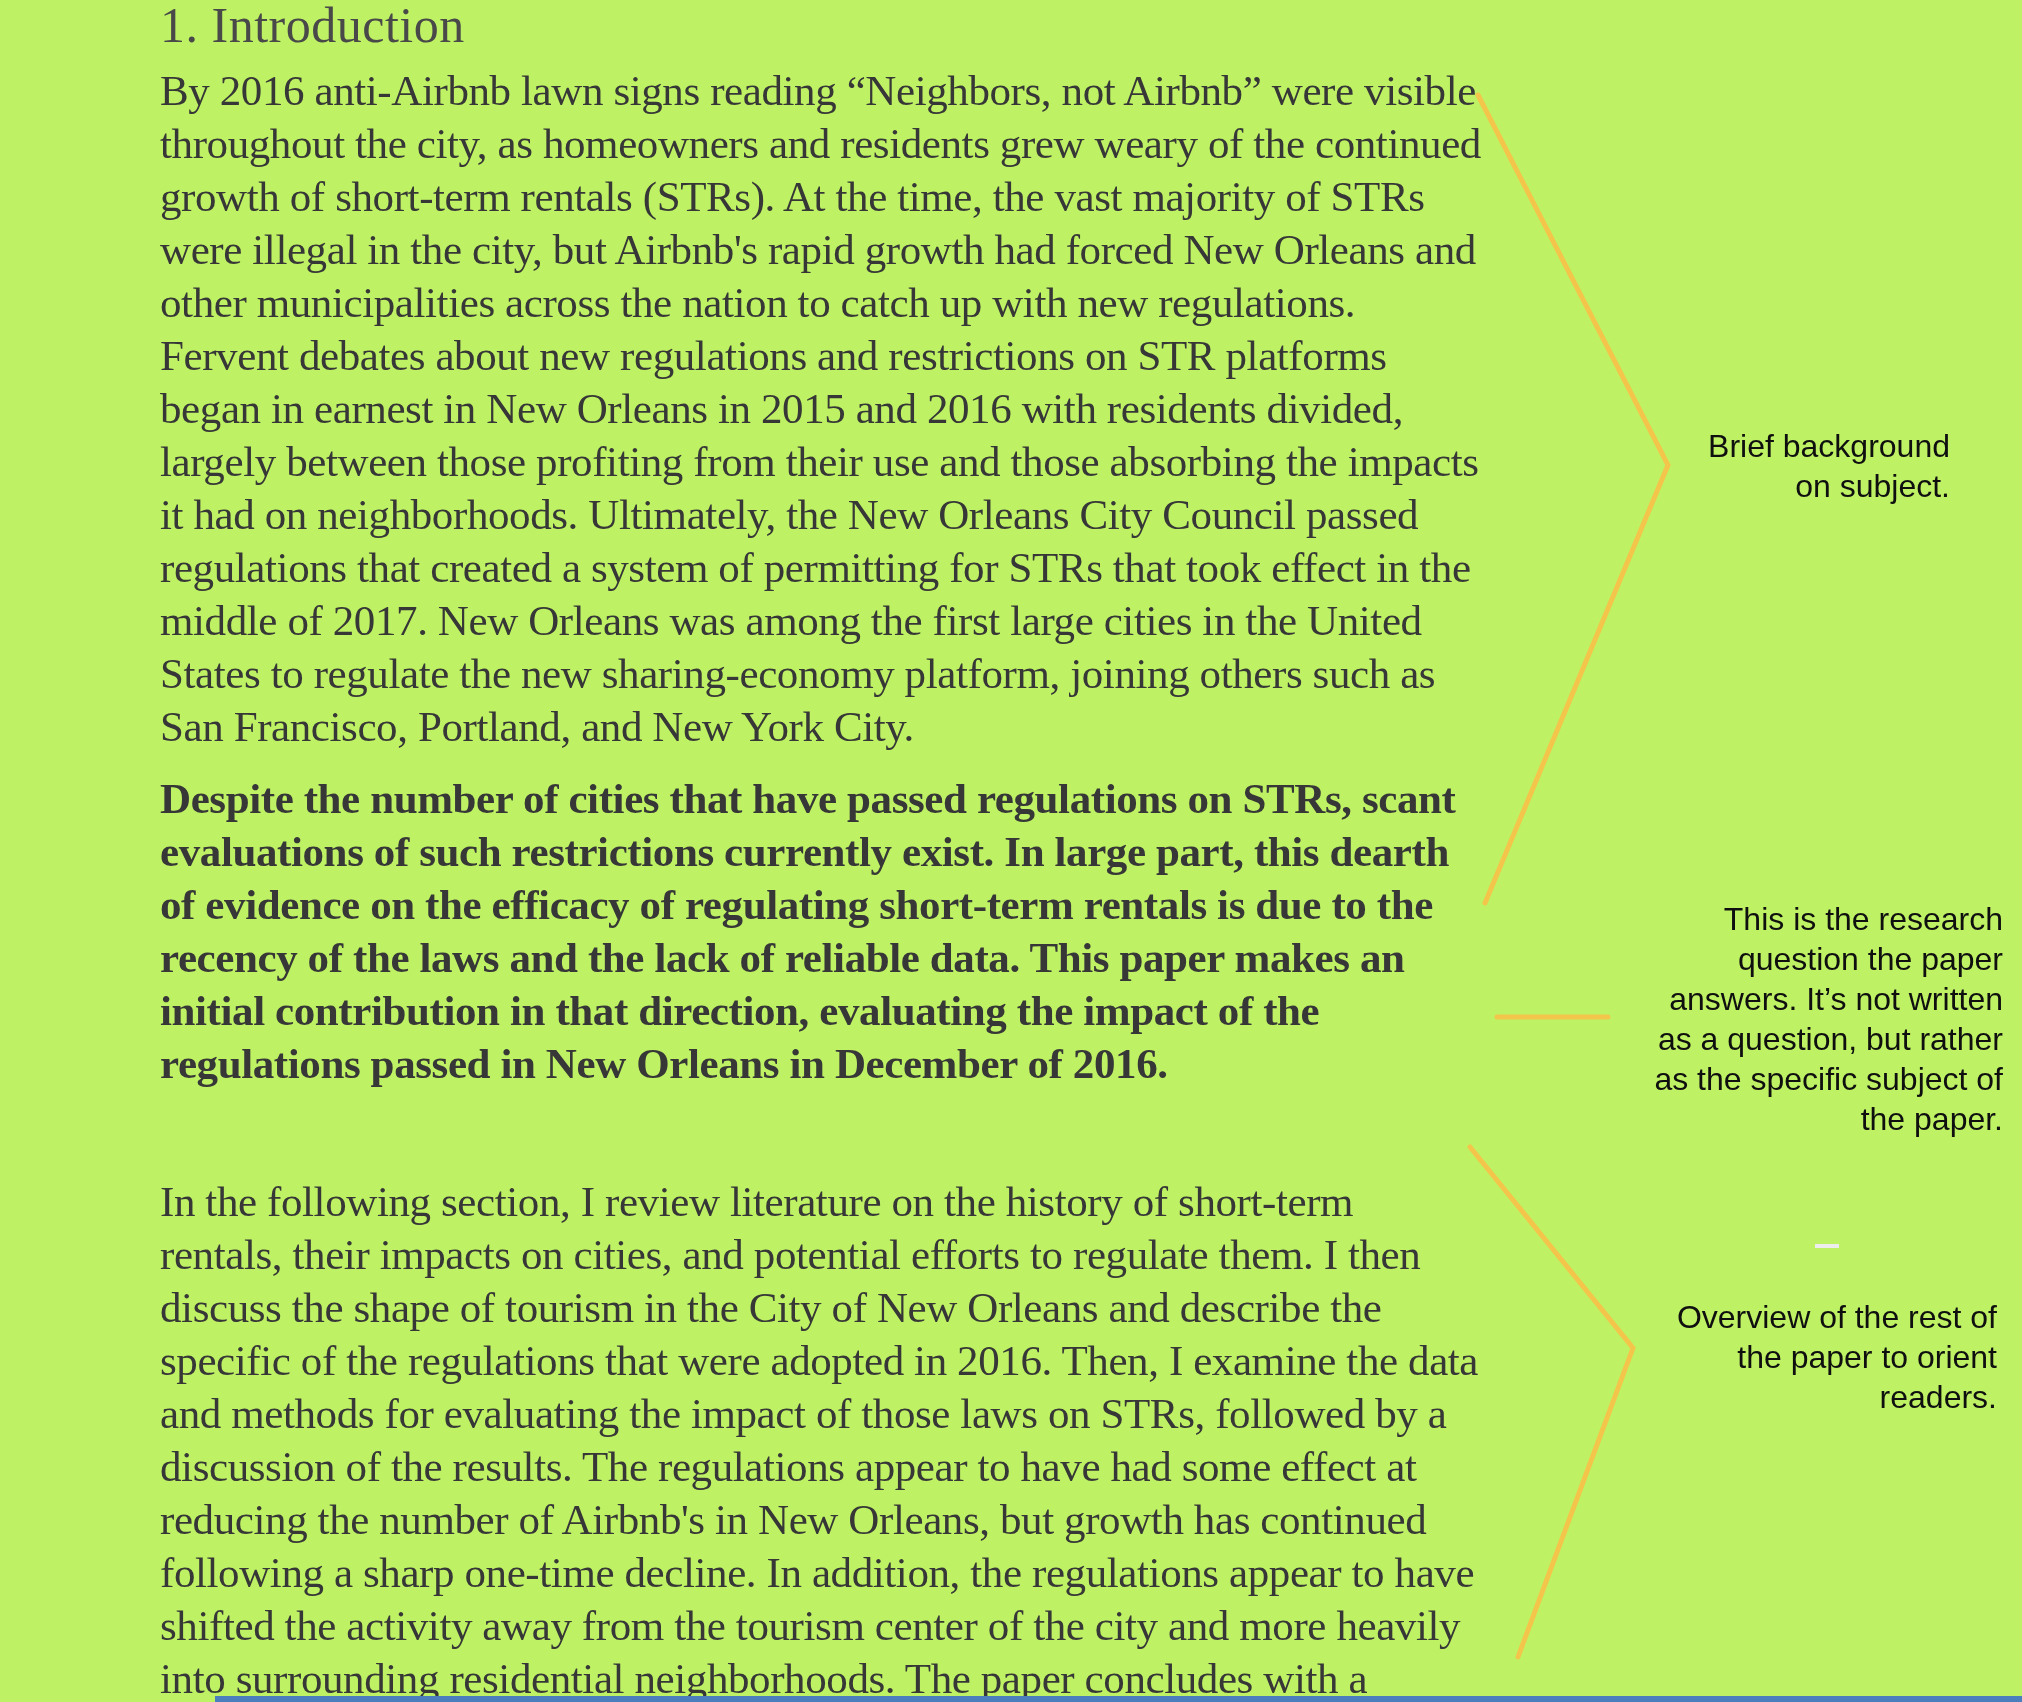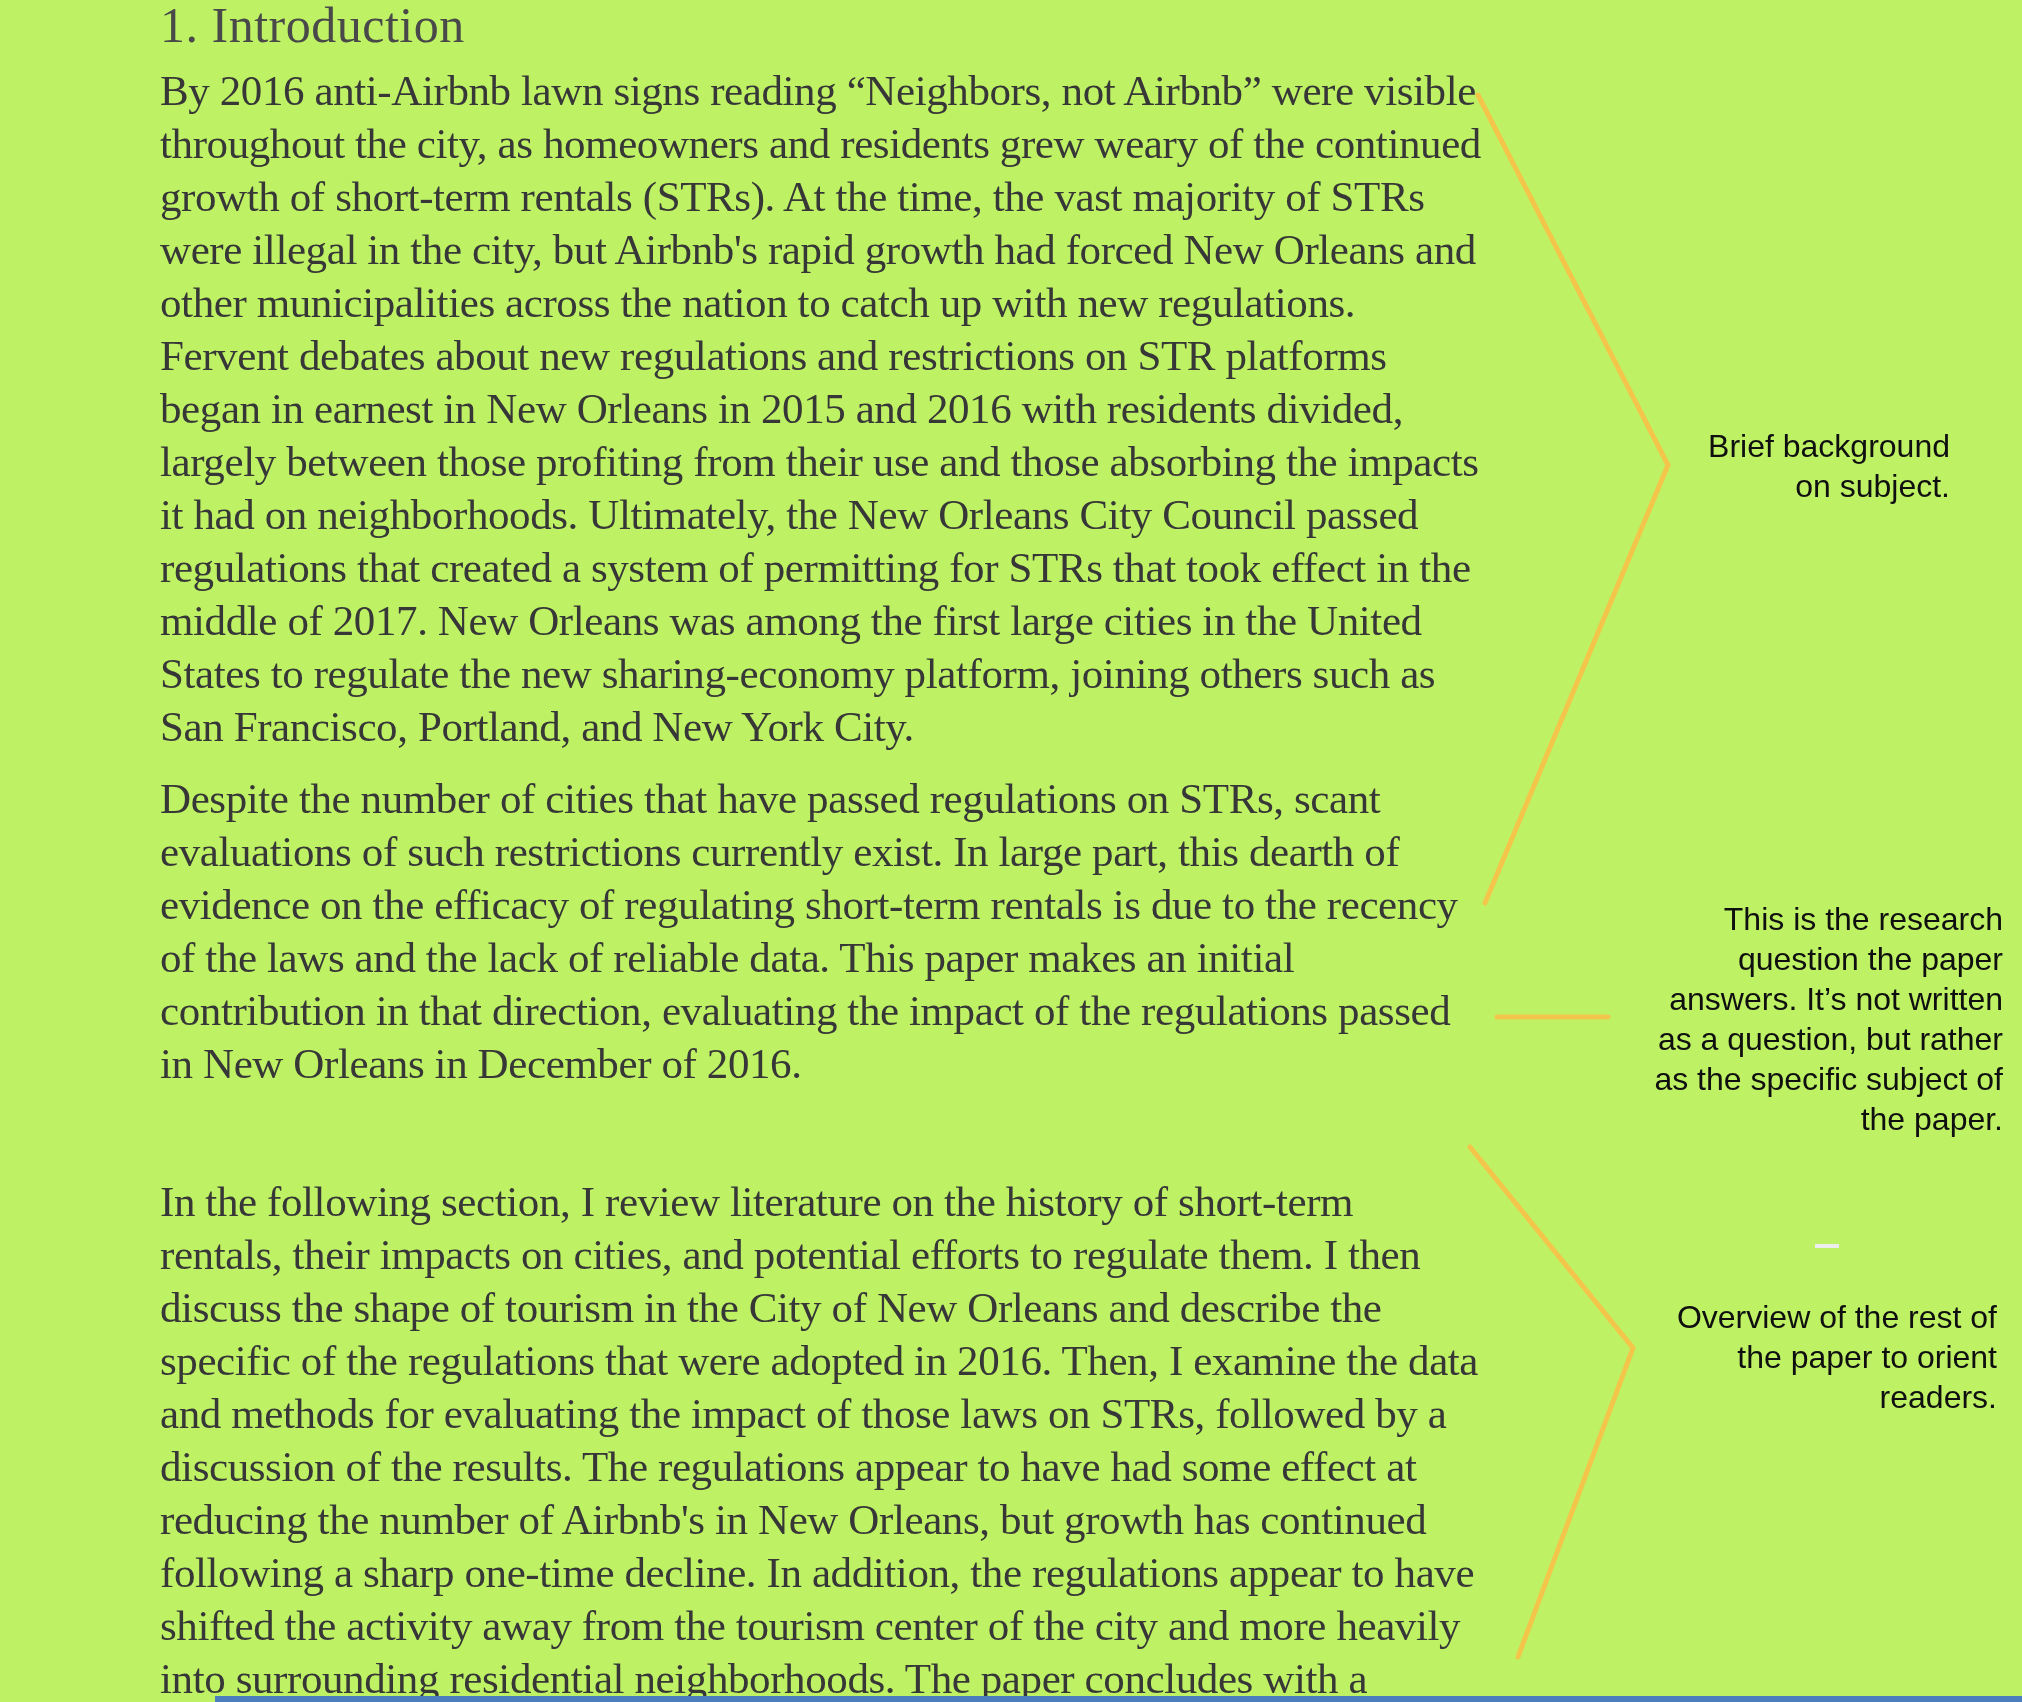--- a/index.html
+++ b/index.html
@@ -26,21 +26,21 @@
     position: absolute;
     left: 160px;
     width: 1322px;
     margin: 0;
     font-size: 43px;
     line-height: 53px;
     letter-spacing: -0.4px;
     color: var(--body-text, #373737);
   }
   .para-1 { top: 64px; }
-  .para-2 { top: 772px; }
+  .para-2 { top: 772px; font-weight: bold; }
   .para-3 { top: 1175px; }
 
   .callouts {
     position: absolute;
     left: 0; top: 0;
     width: 2022px; height: 1702px;
     pointer-events: none;
   }
   .callouts .stroke {
     fill: none;

